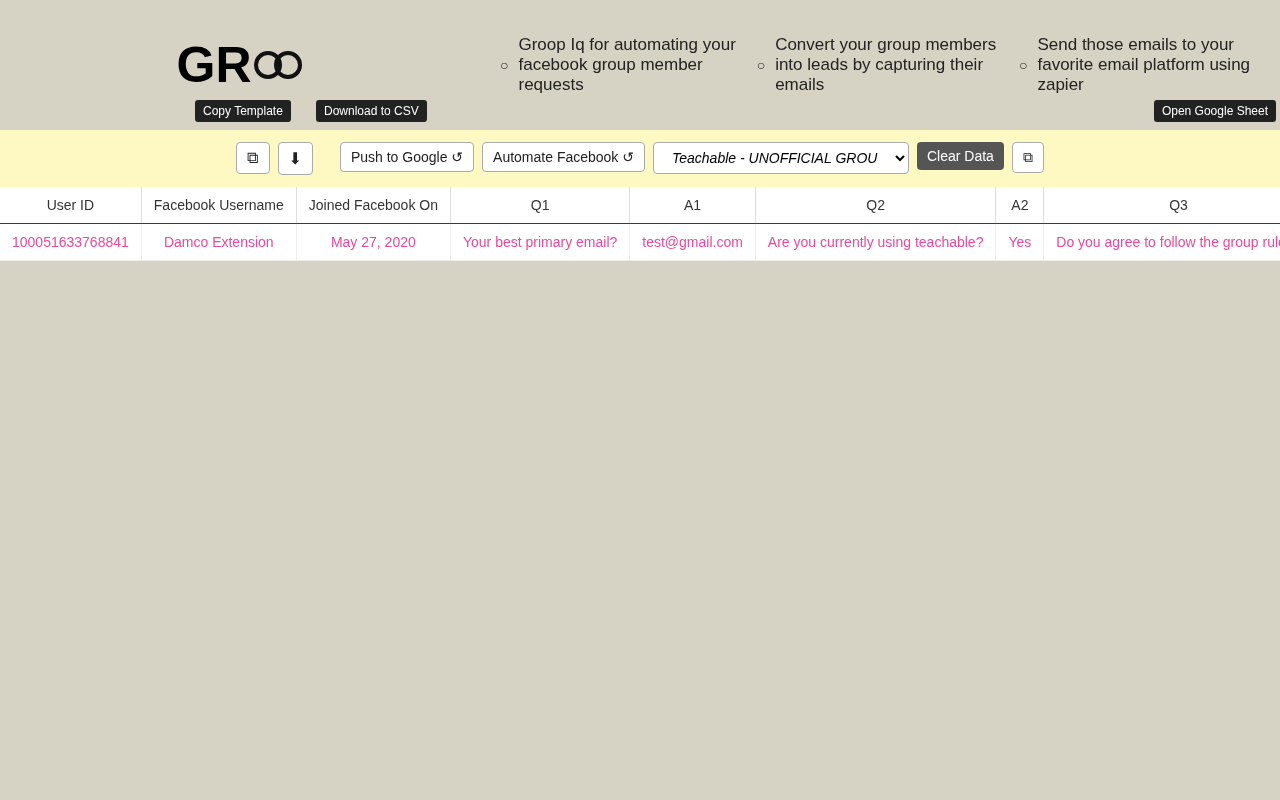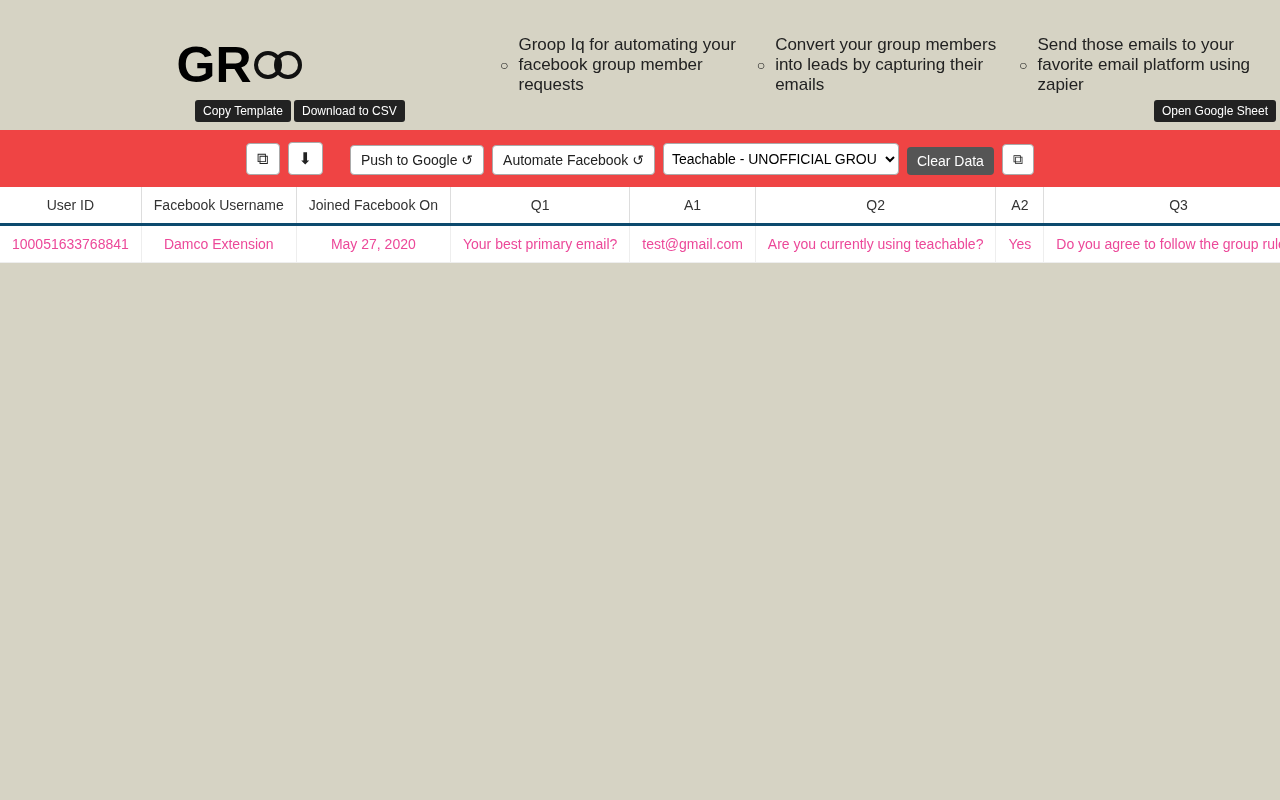--- a/index.html
+++ b/index.html
@@ -37,40 +37,40 @@
       gap: 10px;
     }
     .features-list li::before {
       content: '○';
       font-size: 14px;
       flex-shrink: 0;
     }
 
     
     .toolbar {
-      background: #ef4444;
+      background: #fef9c3;
       padding: 12px 0;
       display: flex;
-      align-items: flex-end;
+      align-items: flex-start;
       justify-content: center;
       gap: 8px;
       position: relative;
     }
     .tooltip-label {
       position: absolute;
       background: #222;
       color: #fff;
       font-size: 12px;
       padding: 4px 8px;
       border-radius: 3px;
       white-space: nowrap;
       top: -30px;
     }
     .tooltip-copy { left: 195px; }
-    .tooltip-csv { left: 294px; }
+    .tooltip-csv { left: 316px; }
     .tooltip-google { right: 4px; }
 
     .toolbar-btn {
       background: #fff;
       border: 1px solid #aaa;
       border-radius: 4px;
       padding: 6px 10px;
       cursor: pointer;
       font-size: 14px;
       color: #222;
@@ -97,40 +97,41 @@
       border: none;
     }
     .toolbar-btn.open-sheet {
       background: #fff;
       border: 1.5px solid #aaa;
       font-size: 14px;
     }
     .toolbar-select {
       border: 1.5px solid #aaa;
       border-radius: 4px;
-      padding: 6px 4px;
+      padding: 6px 14px;
       font-size: 14px;
       background: #fff;
       cursor: pointer;
       min-width: 200px;
+      font-style: italic;
     }
 
     
     .table-container {
       background: #fff;
       overflow-x: auto;
     }
     table {
       width: 100%;
       border-collapse: collapse;
       font-size: 14px;
     }
     th {
       background: #fff;
-      border-bottom: 3px solid #0c4a6e;
+      border-bottom: 1px solid #0c4a6e;
       border-right: 1px solid #ddd;
       padding: 10px 12px;
       text-align: center;
       font-weight: normal;
       color: #333;
       white-space: nowrap;
     }
     td {
       border-bottom: 1px solid #eee;
       border-right: 1px solid #eee;

